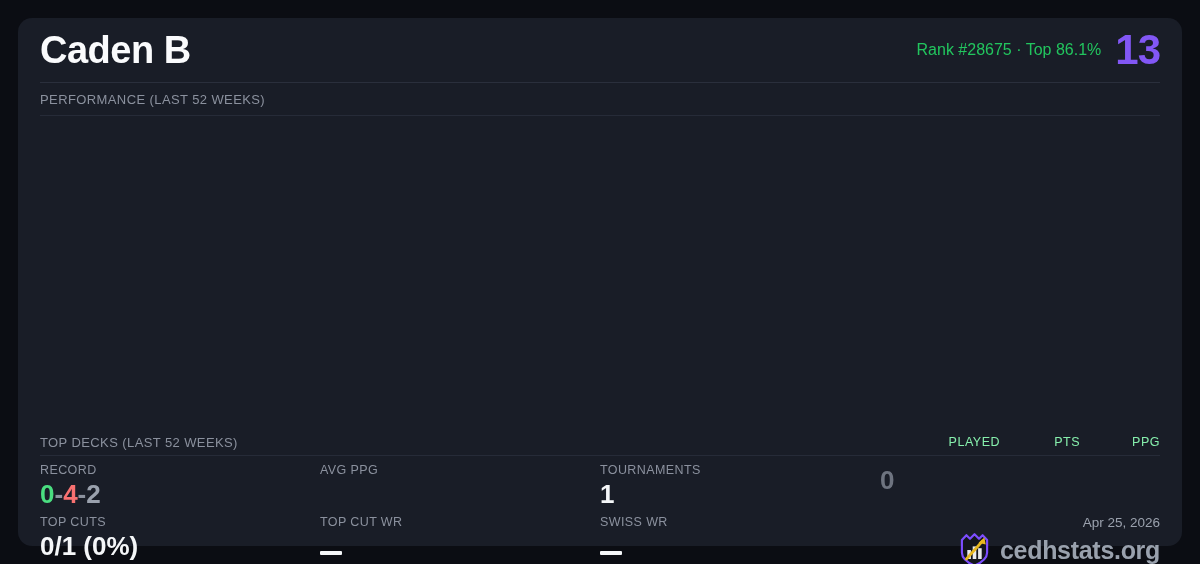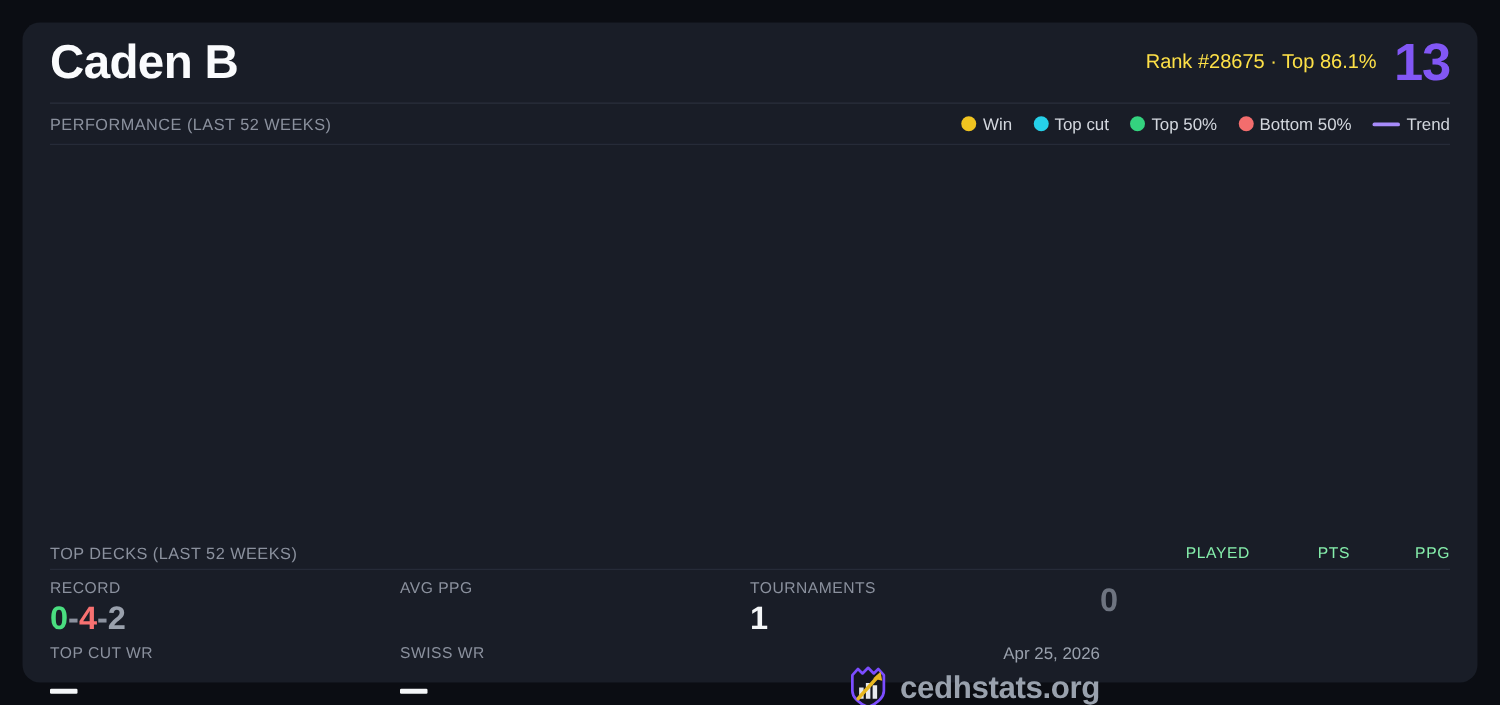--- a/index.html
+++ b/index.html
@@ -6,21 +6,21 @@
   html,body { width:1200px; height:564px; background:#0b0d13; font-family:"Liberation Sans", sans-serif; overflow:hidden; }
 
   .card {
     position:absolute; left:18px; top:18px; width:1164px; height:528px;
     background:#191d27; border-radius:14px; padding:0 22px;
   }
 
   
   .card-header { height:65px; display:flex; align-items:center; border-bottom:1px solid #2a2f3c; }
   .player-name { font-size:38px; font-weight:700; color:#fafbfd; letter-spacing:-0.5px; flex:1; }
-  .rank-text { font-size:16px; color:#fde047; margin-right:14px; white-space:nowrap; }
+  .rank-text { font-size:16px; color:#22c55e; margin-right:14px; white-space:nowrap; }
   .score { font-size:42px; font-weight:700; color:#8257f5; letter-spacing:-1px; line-height:1; }
 
   
   .perf-row { height:33px; display:flex; align-items:center; justify-content:space-between; border-bottom:1px solid #262b38; }
   .section-label { font-size:13px; color:#8b919e; letter-spacing:0.4px; }
   .legend { display:flex; align-items:center; gap:17px; }
   .legend-item { display:flex; align-items:center; gap:5px; }
   .legend-dot { width:12px; height:12px; border-radius:50%; }
   .legend-line { width:22px; height:3px; border-radius:2px; }
   .legend-label { font-size:13.5px; color:#d3d7de; }
@@ -58,42 +58,20 @@
 <div class="card">
 
   <div class="card-header">
     <div class="player-name">Caden B</div>
     <div class="rank-text">Rank #28675  ·  Top 86.1%</div>
     <div class="score">13</div>
   </div>
 
   <div class="perf-row">
     <div class="section-label">PERFORMANCE (LAST 52 WEEKS)</div>
-    <div class="legend">
-      <div class="legend-item">
-        <span class="legend-dot" style="background-color: rgb(240, 196, 32);"></span>
-        <span class="legend-label">Win</span>
-      </div>
-      <div class="legend-item">
-        <span class="legend-dot" style="background-color: rgb(38, 208, 232);"></span>
-        <span class="legend-label">Top cut</span>
-      </div>
-      <div class="legend-item">
-        <span class="legend-dot" style="background-color: rgb(52, 211, 127);"></span>
-        <span class="legend-label">Top 50%</span>
-      </div>
-      <div class="legend-item">
-        <span class="legend-dot" style="background-color: rgb(243, 109, 109);"></span>
-        <span class="legend-label">Bottom 50%</span>
-      </div>
-      <div class="legend-item">
-        <span class="legend-line" style="background-color: rgb(167, 139, 250);"></span>
-        <span class="legend-label">Trend</span>
-      </div>
-    </div>
   </div>
 
   <div class="chart-area"></div>
 
   <div class="decks-row">
     <div class="section-label">TOP DECKS (LAST 52 WEEKS)</div>
     <div class="decks-cols">
       <div class="decks-col first">PLAYED</div>
       <div class="decks-col">PTS</div>
       <div class="decks-col">PPG</div>
@@ -114,20 +92,24 @@
       <div class="stat-label">TOURNAMENTS</div>
       <div class="stat-value">1</div>
     </div>
     <div class="stat">
       <div class="stat-value dim">0</div>
     </div>
   </div>
 
   <div class="stats-grid">
     <div class="stat">
+      <div class="stat-label">TOP CUTS</div>
+      <div class="stat-value">0/1 (0%)</div>
+    </div>
+    <div class="stat">
       <div class="stat-label">TOP CUT WR</div>
       <div class="stat-value"><span class="dash"></span></div>
     </div>
     <div class="stat">
       <div class="stat-label">SWISS WR</div>
       <div class="stat-value"><span class="dash"></span></div>
     </div>
     <div class="footer-cell">
       <div class="footer-date">Apr 25, 2026</div>
       <div class="brand-row">

